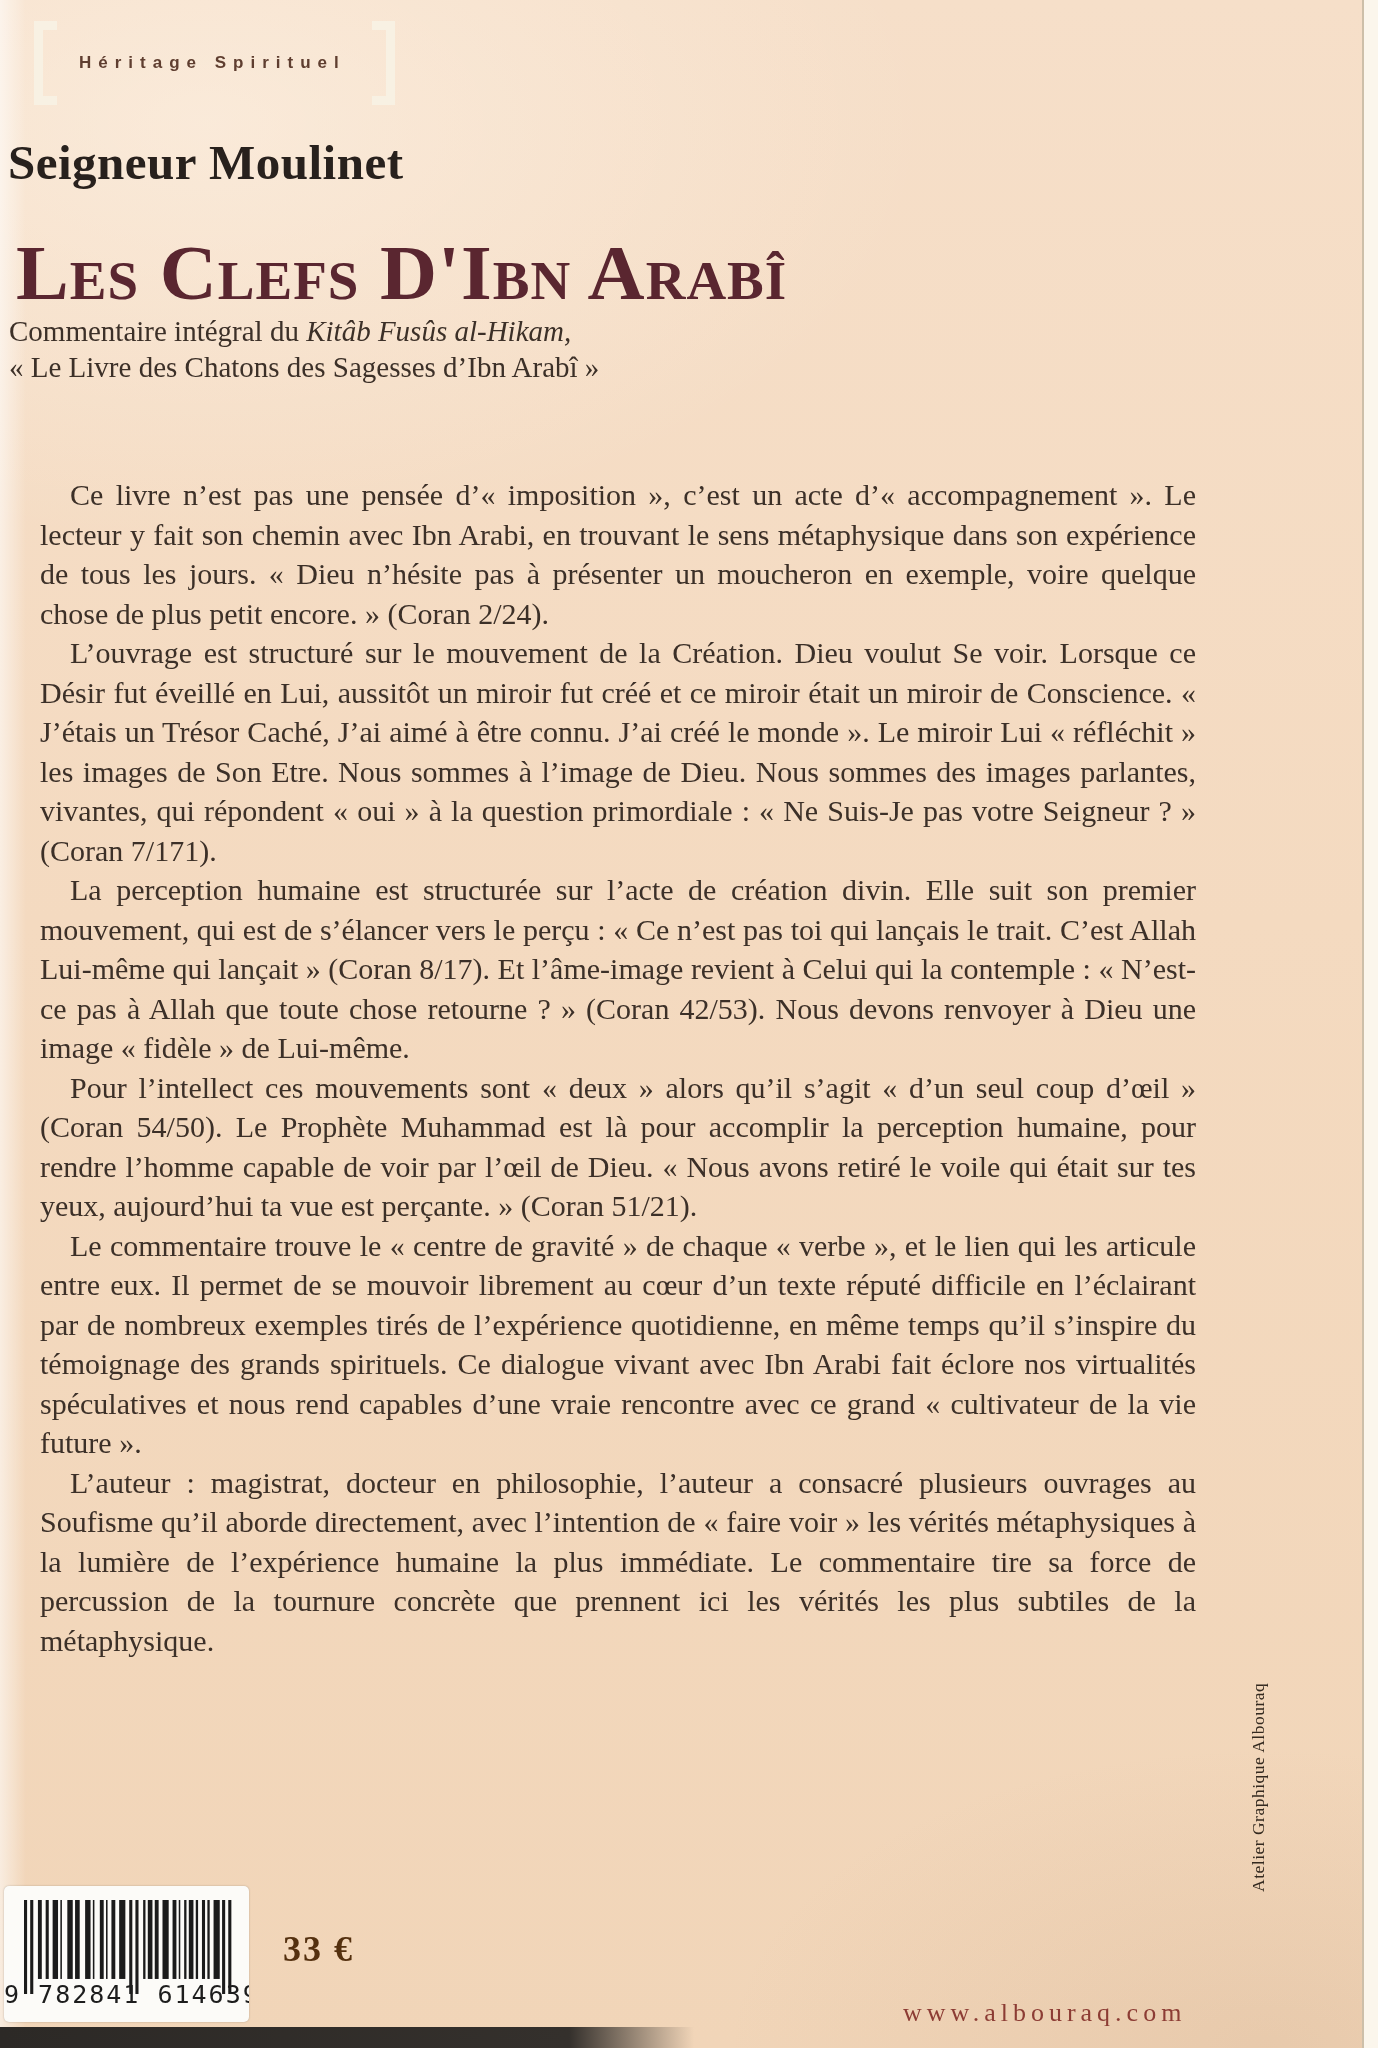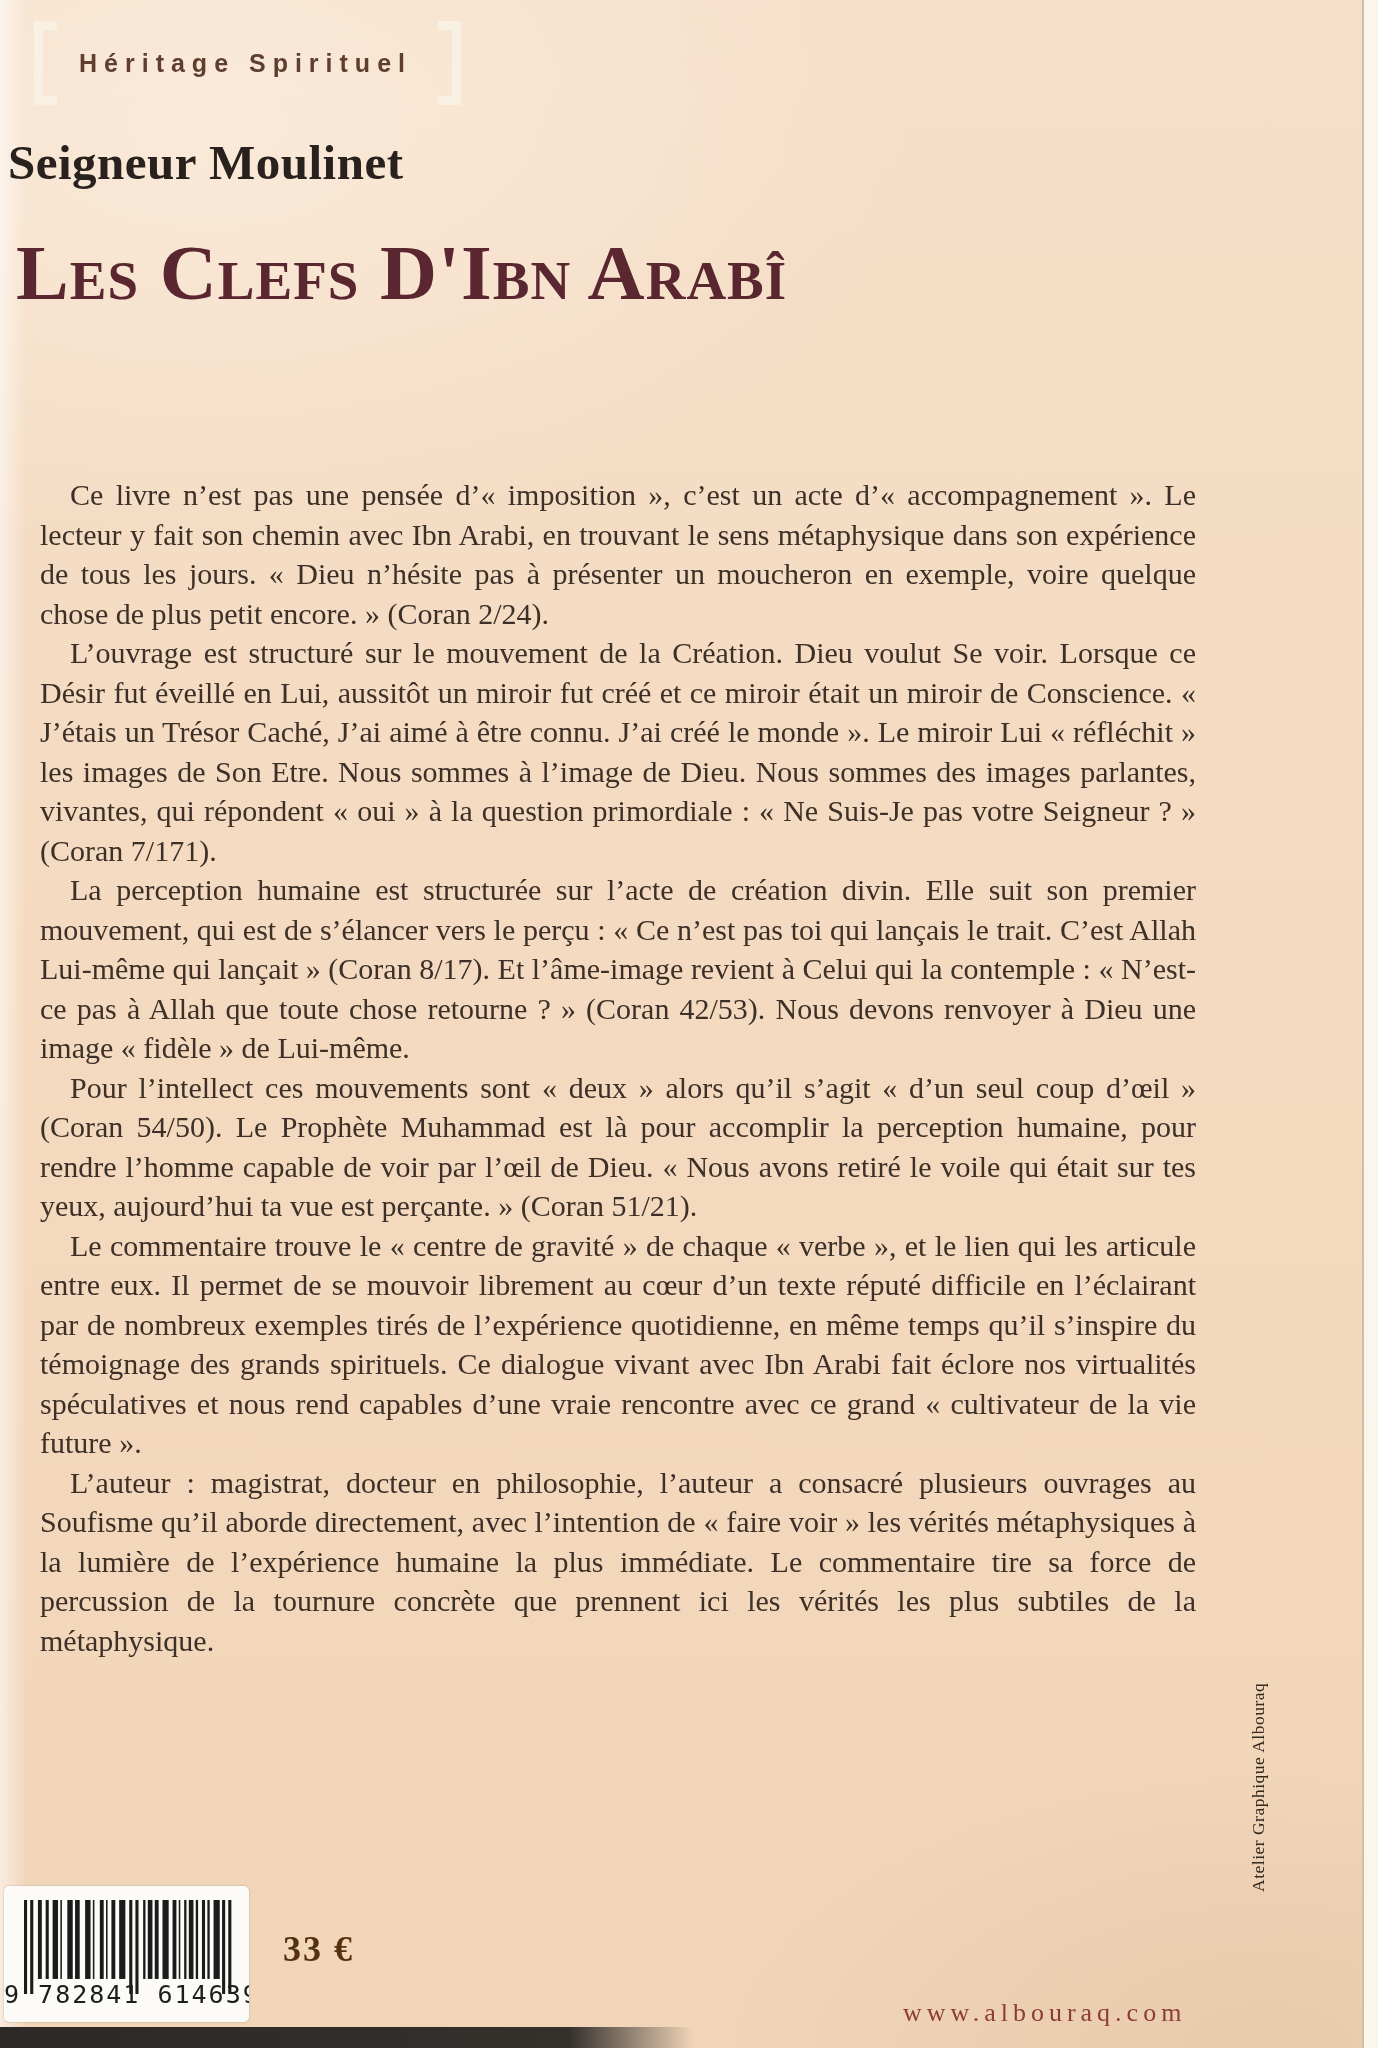--- a/index.html
+++ b/index.html
@@ -37,21 +37,21 @@
   .collection{
     position:absolute;left:34px;top:28px;
     display:flex;align-items:center;
     height:70px;
   }
   .bracket{width:14px;height:66px;}
   .bracket.l{border-left:9px solid #f8f1e3;border-top:9px solid #f8f1e3;border-bottom:9px solid #f8f1e3;}
   .bracket.r{border-right:9px solid #f8f1e3;border-top:9px solid #f8f1e3;border-bottom:9px solid #f8f1e3;}
   .collection .label{
     font-family:"Liberation Sans", sans-serif;
-    font-size:25px;font-weight:bold;
+    font-size:17px;font-weight:bold;
     letter-spacing:7px;
     color:#5f3e30;
     padding:0 26px 0 22px;
     white-space:nowrap;
   }
 
   
   .author{
     position:absolute;left:8px;top:134px;
     font-size:49px;font-weight:bold;color:#28211d;
@@ -127,20 +127,24 @@
   <div class="collection">
     <span class="bracket l"></span>
     <span class="label">Héritage Spirituel</span>
     <span class="bracket r"></span>
   </div>
 
   <div class="author">Seigneur Moulinet</div>
 
   <div class="book-title">Les Clefs D'Ibn Arabî</div>
 
+  <div class="subtitle">
+    <div><span>Commentaire intégral du </span><span class="it">Kitâb Fusûs al-Hikam,</span></div>
+    <div>« Le Livre des Chatons des Sagesses d’Ibn Arabî »</div>
+  </div>
 
   <div class="body-text">
     <p>Ce livre n’est pas une pensée d’« imposition », c’est un acte d’« accompagnement ». Le lecteur y fait son chemin avec Ibn Arabi, en trouvant le sens métaphysique dans son expérience de tous les jours. « Dieu n’hésite pas à présenter un moucheron en exemple, voire quelque chose de plus petit encore. » (Coran 2/24).</p>
     <p>L’ouvrage est structuré sur le mouvement de la Création. Dieu voulut Se voir. Lorsque ce Désir fut éveillé en Lui, aussitôt un miroir fut créé et ce miroir était un miroir de Conscience. « J’étais un Trésor Caché, J’ai aimé à être connu. J’ai créé le monde ». Le miroir Lui « réfléchit » les images de Son Etre. Nous sommes à l’image de Dieu. Nous sommes des images parlantes, vivantes, qui répondent « oui » à la question primordiale : « Ne Suis-Je pas votre Seigneur ? » (Coran 7/171).</p>
     <p>La perception humaine est structurée sur l’acte de création divin. Elle suit son premier mouvement, qui est de s’élancer vers le perçu : « Ce n’est pas toi qui lançais le trait. C’est Allah Lui-même qui lançait » (Coran 8/17). Et l’âme-image revient à Celui qui la contemple : « N’est-ce pas à Allah que toute chose retourne ? » (Coran 42/53). Nous devons renvoyer à Dieu une image « fidèle » de Lui-même.</p>
     <p>Pour l’intellect ces mouvements sont « deux » alors qu’il s’agit « d’un seul coup d’œil » (Coran 54/50). Le Prophète Muhammad est là pour accomplir la perception humaine, pour rendre l’homme capable de voir par l’œil de Dieu. « Nous avons retiré le voile qui était sur tes yeux, aujourd’hui ta vue est perçante. » (Coran 51/21).</p>
     <p>Le commentaire trouve le « centre de gravité » de chaque « verbe », et le lien qui les articule entre eux. Il permet de se mouvoir librement au cœur d’un texte réputé difficile en l’éclairant par de nombreux exemples tirés de l’expérience quotidienne, en même temps qu’il s’inspire du témoignage des grands spirituels. Ce dialogue vivant avec Ibn Arabi fait éclore nos virtualités spéculatives et nous rend capables d’une vraie rencontre avec ce grand « cultivateur de la vie future ».</p>
     <p>L’auteur : magistrat, docteur en philosophie, l’auteur a consacré plusieurs ouvrages au Soufisme qu’il aborde directement, avec l’intention de « faire voir » les vérités métaphysiques à la lumière de l’expérience humaine la plus immédiate. Le commentaire tire sa force de percussion de la tournure concrète que prennent ici les vérités les plus subtiles de la métaphysique.</p>
   </div>
 

